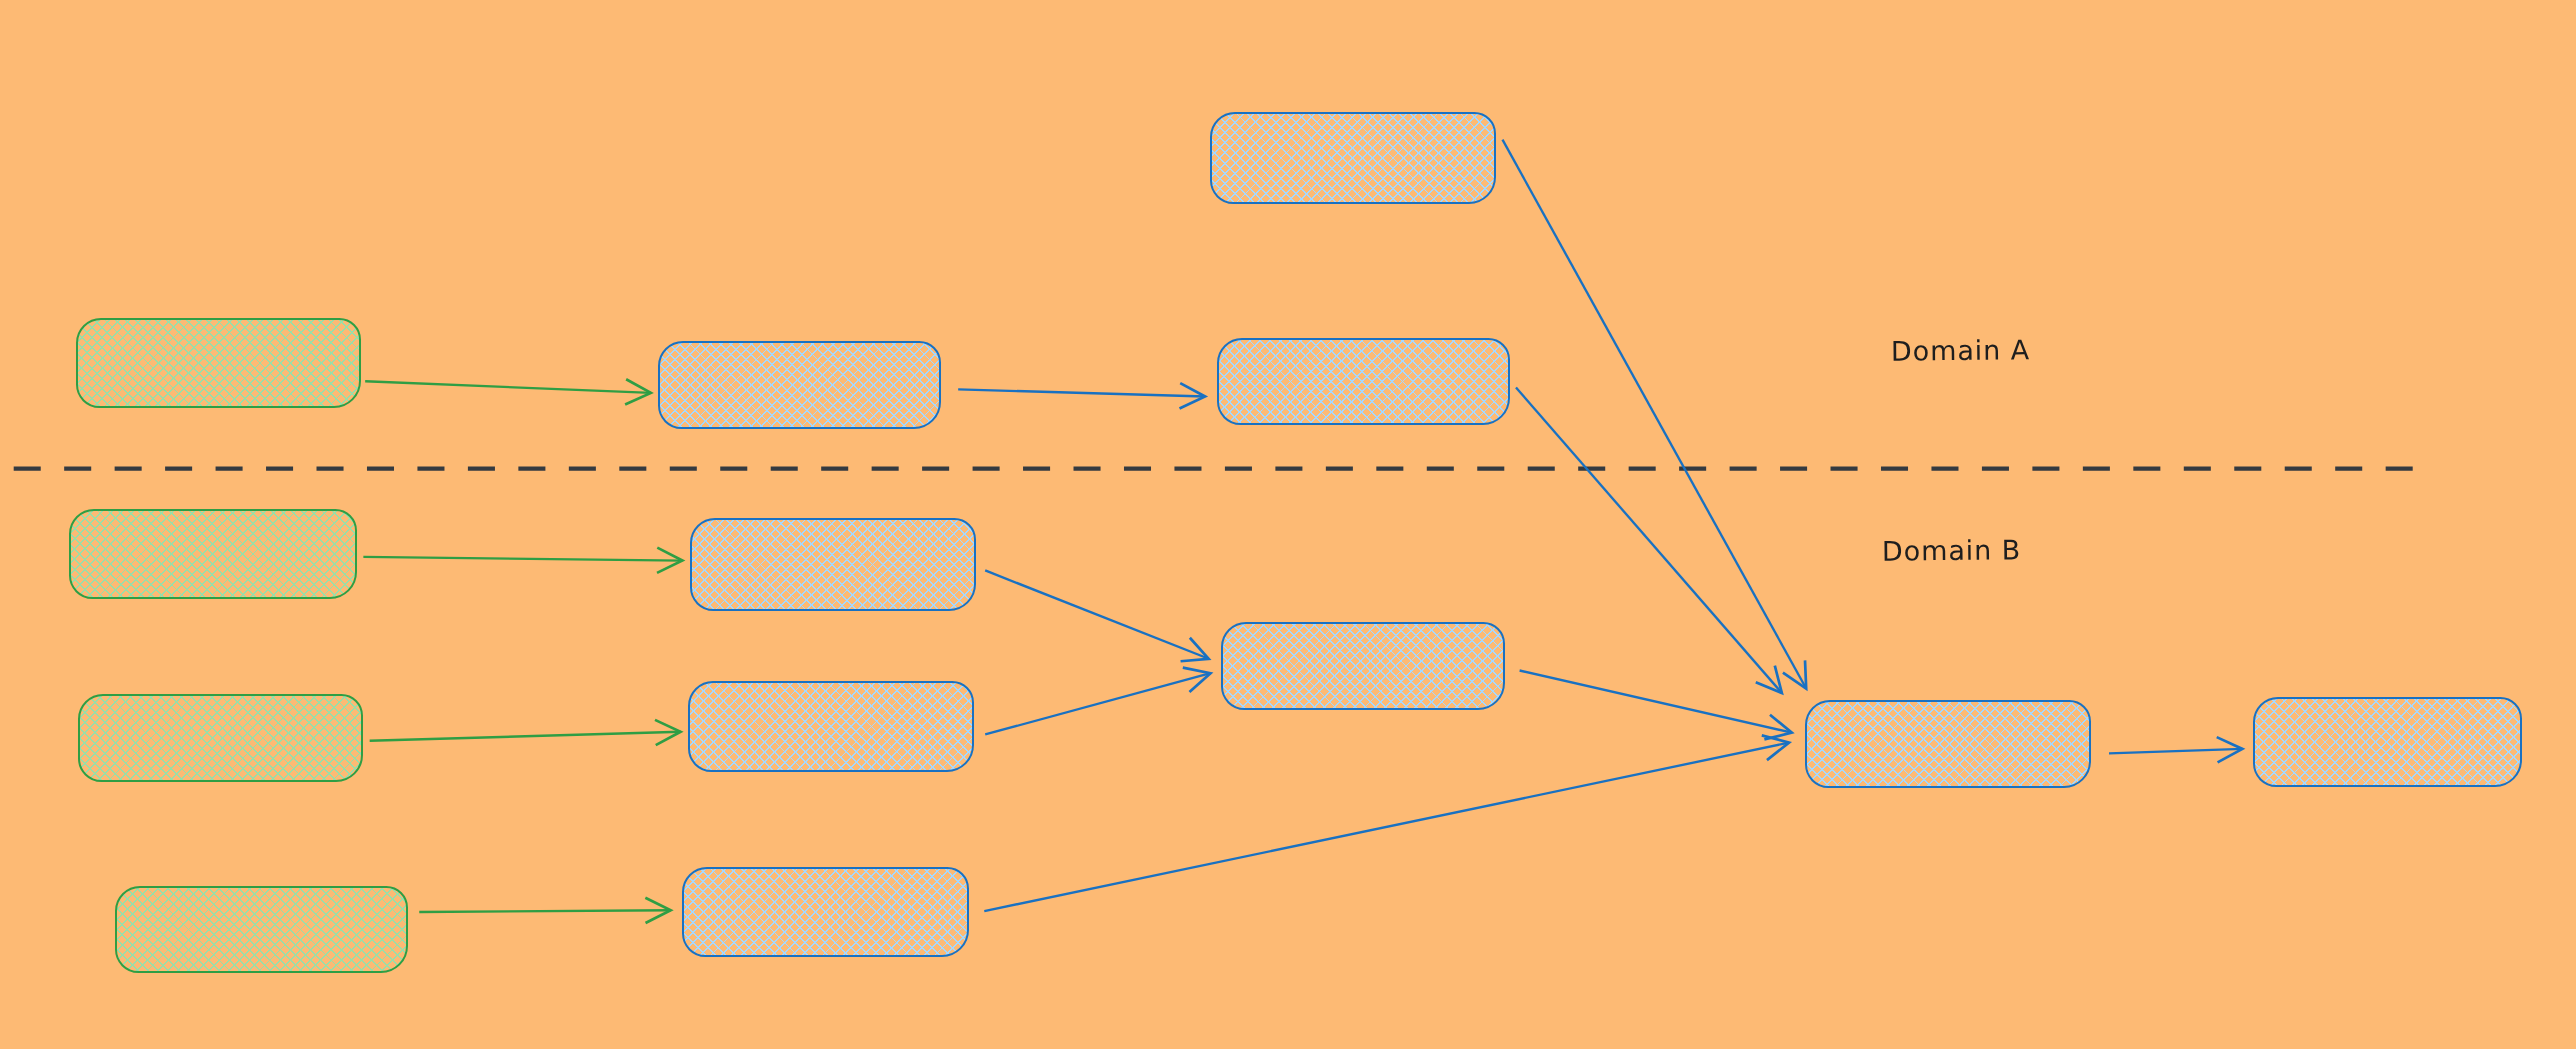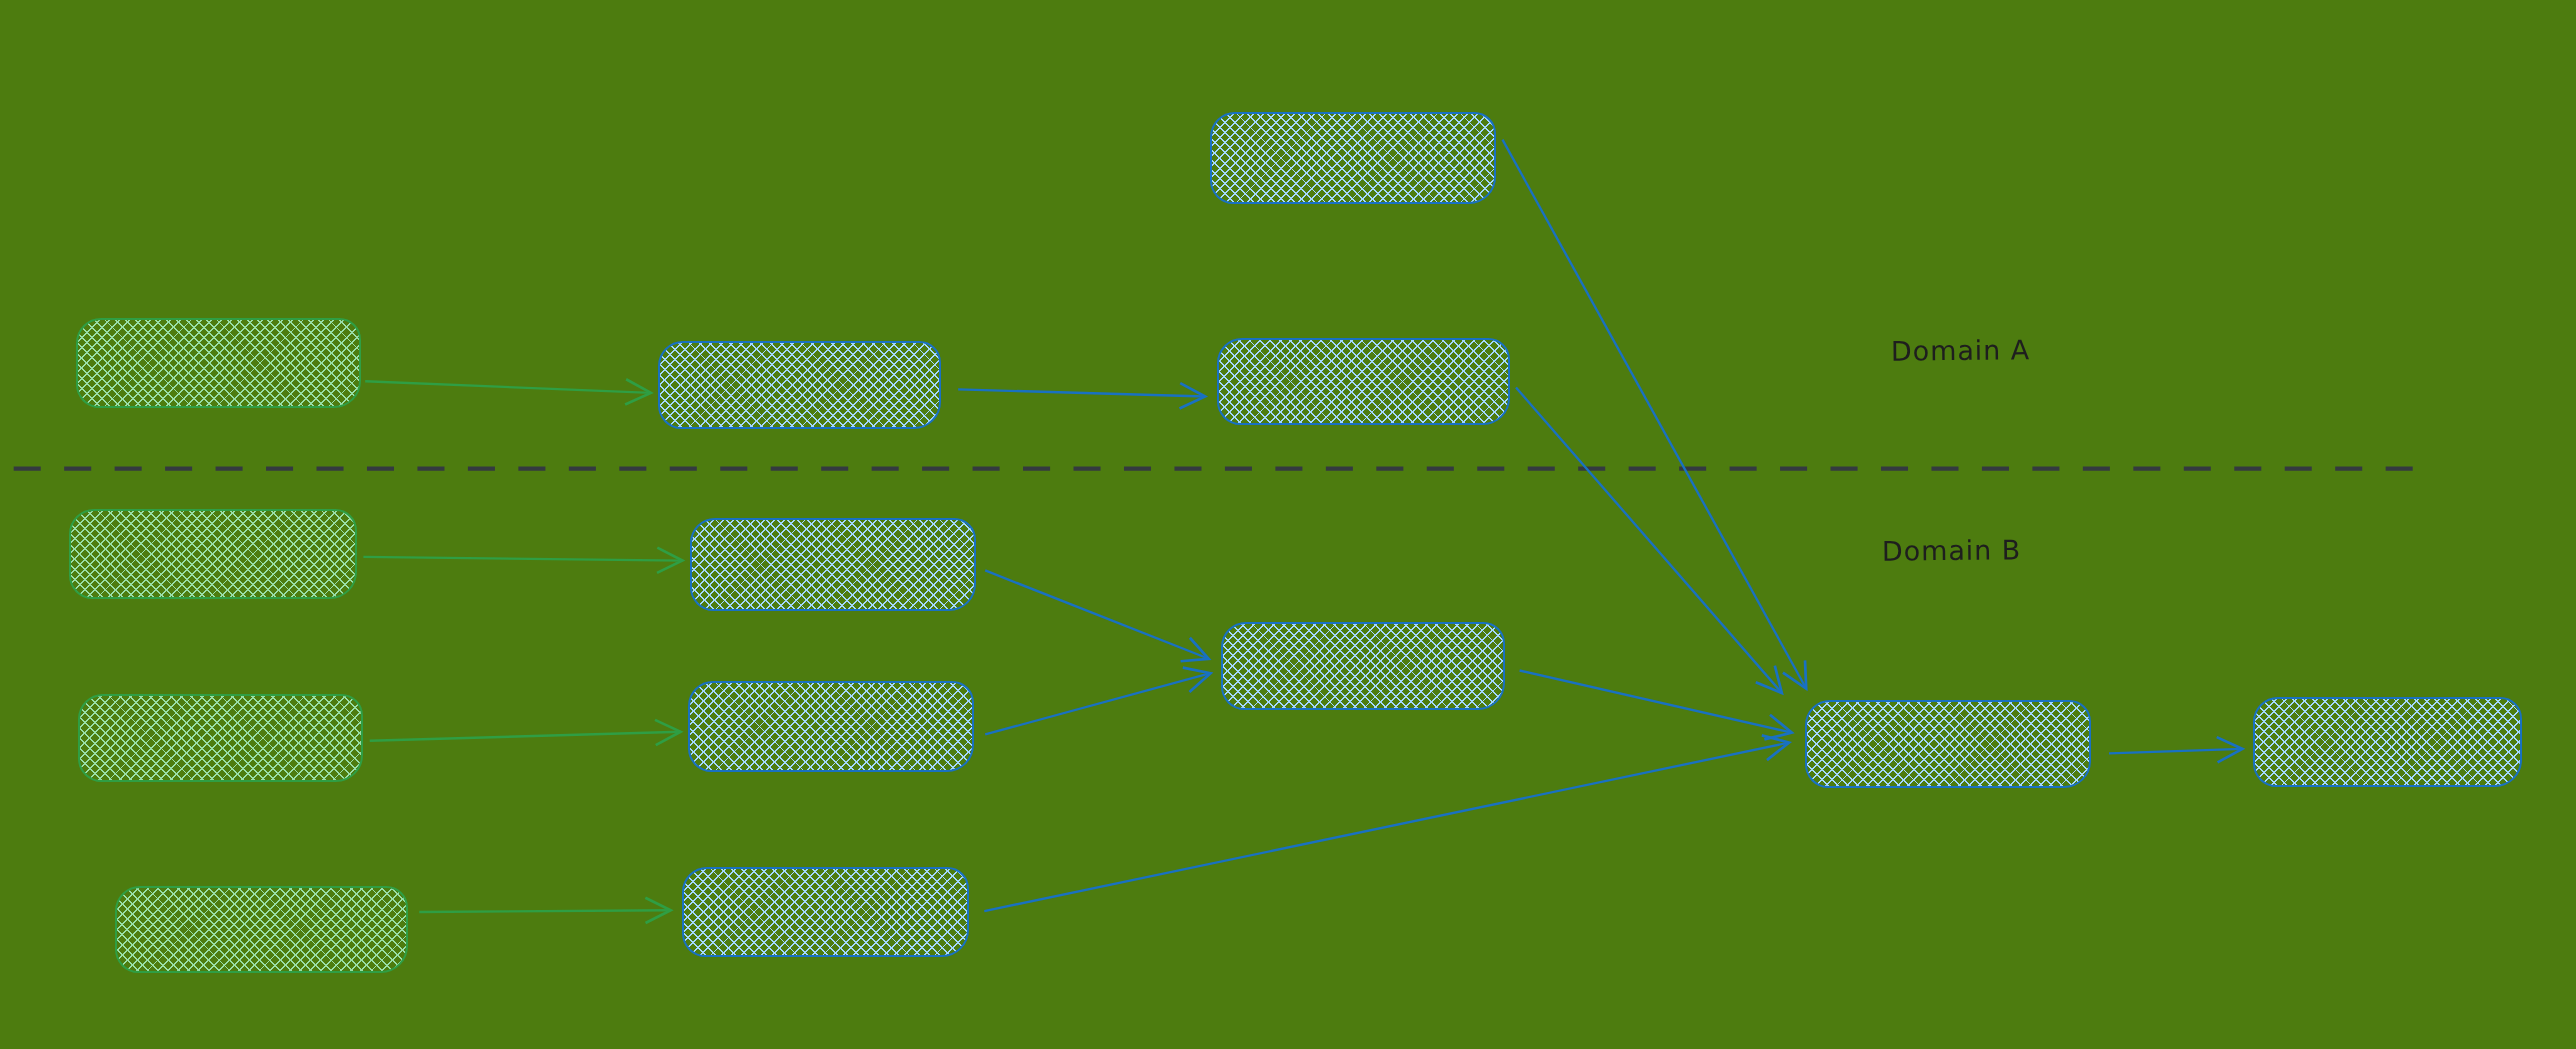--- a/index.html
+++ b/index.html
@@ -4,21 +4,21 @@
 <style>
   html, body {
     margin: 0;
     padding: 0;
     background: #ffffff;
   }
   .canvas {
     position: relative;
     width: 2576px;
     height: 1049px;
-    background: #4d7c0f;
+    background: #fdba74;
     overflow: hidden;
     font-family: "DejaVu Sans", sans-serif;
   }
   .edges-layer {
     position: absolute;
     left: 0; top: 0;
     width: 2576px;
     height: 1049px;
   }
   .nodes-layer {

